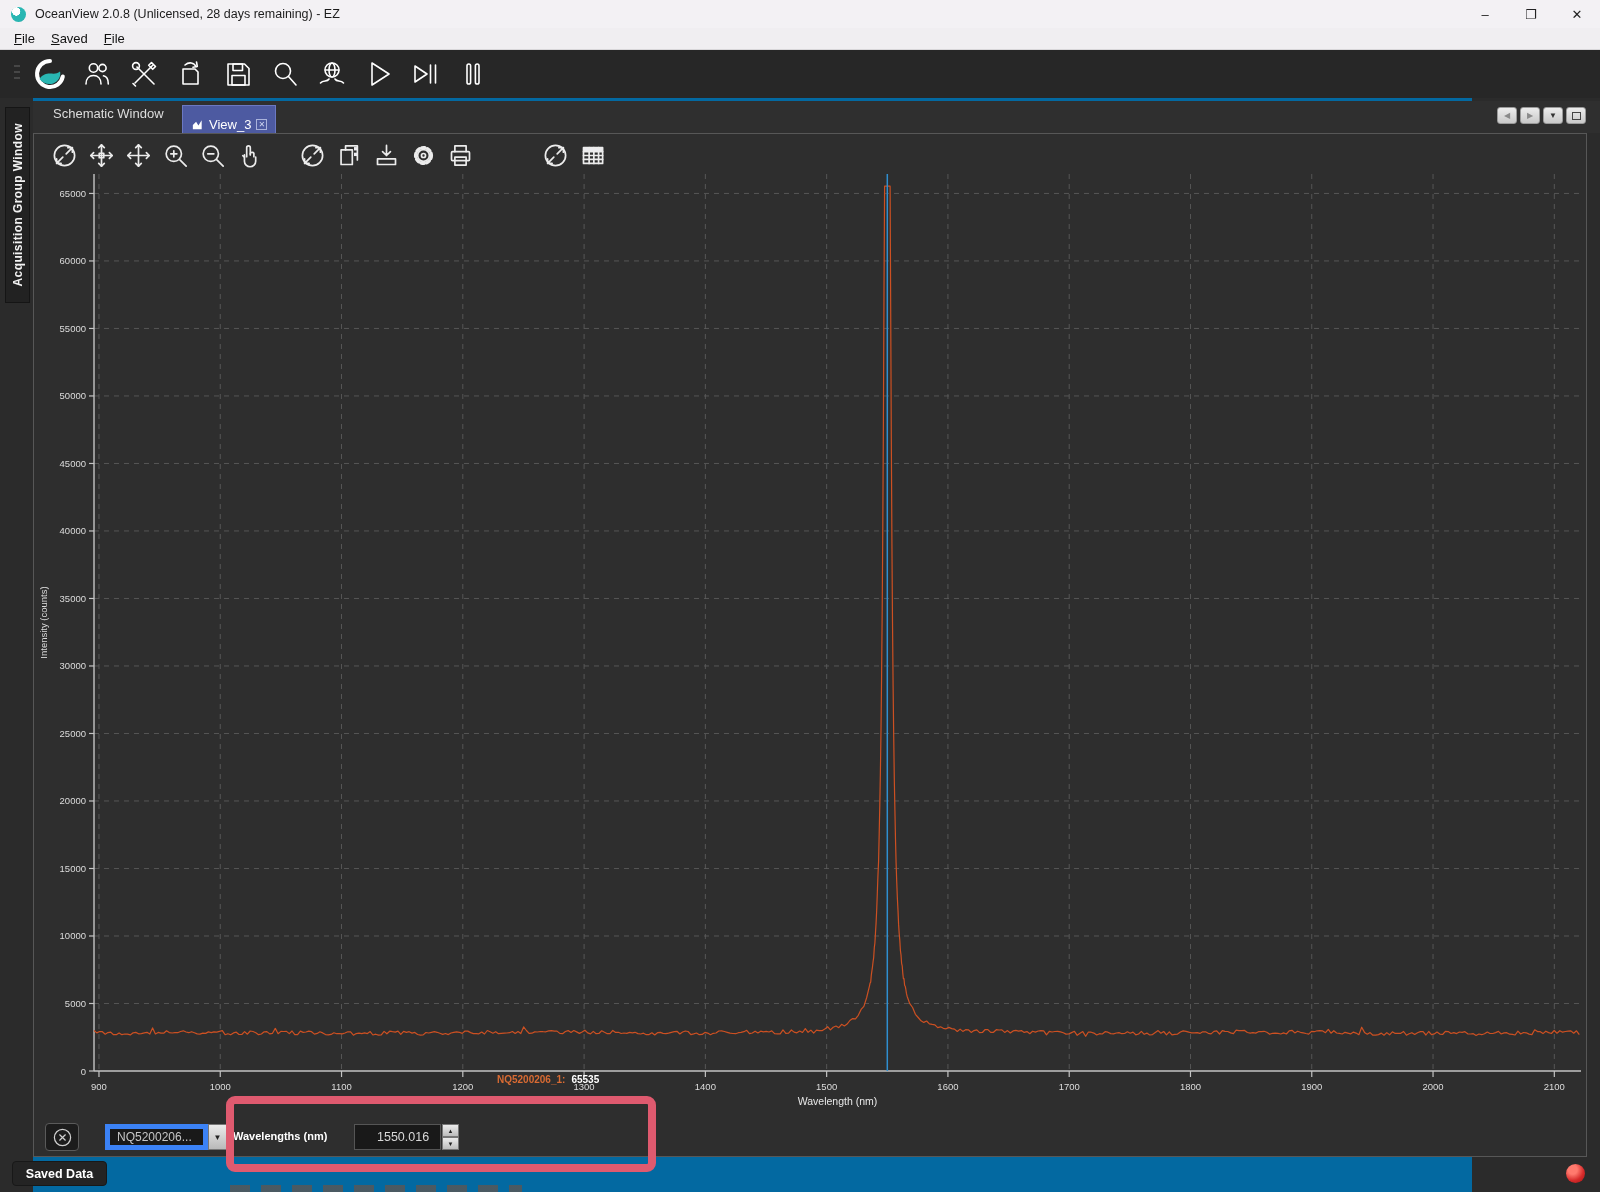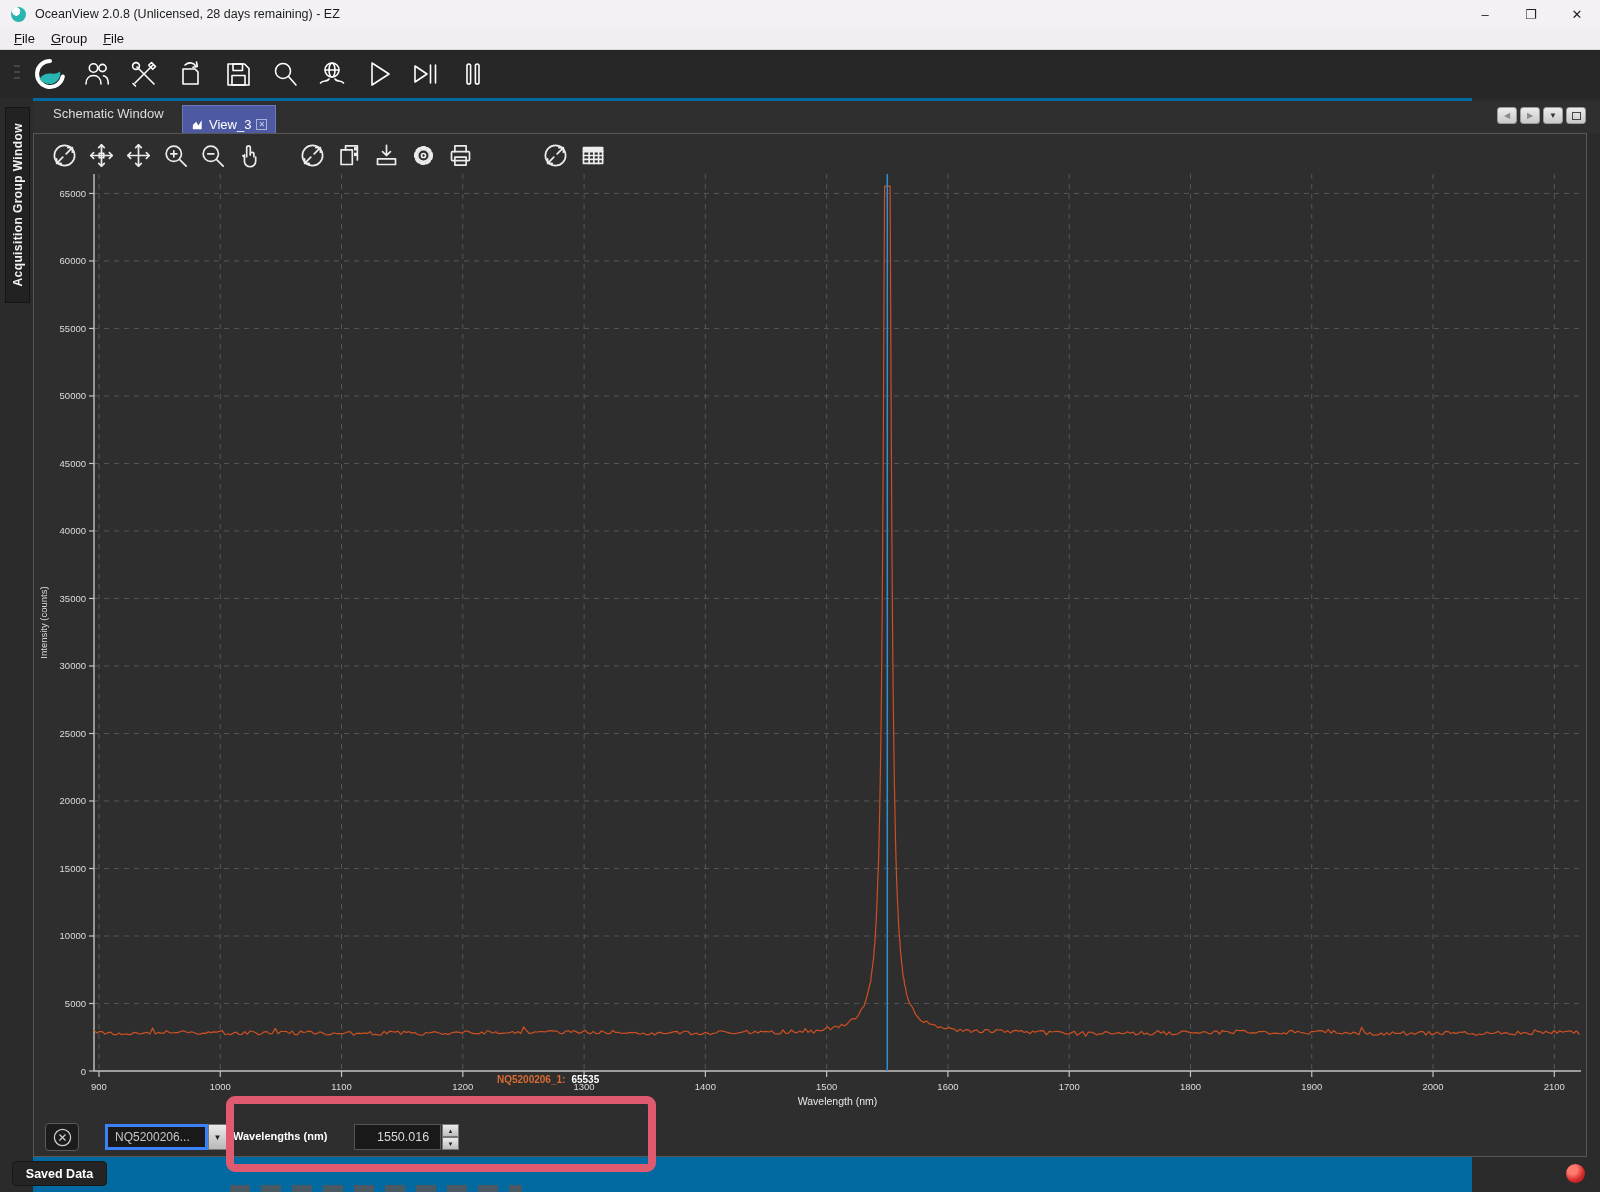--- a/index.html
+++ b/index.html
@@ -63,21 +63,21 @@
   .ct-gap-lg { width:58px; }
 
   #chart-svg { position:absolute; left:0px; top:35px; }
   #chart-svg text { font-family:"Liberation Sans", sans-serif; }
 
   
   .closeview-btn { position:absolute; left:11px; top:989px; width:34px; height:28px; background:#1c1c1c;
                    border:1px solid #5a5a5a; border-radius:4px; display:flex; align-items:center; justify-content:center; }
   .closeview-btn svg { stroke:#cfcfcf; fill:none; stroke-width:1.3; }
   .combo { position:absolute; left:71px; top:990px; display:flex; }
-  .combo-field { width:103px; height:26px; background:#191919; border:3px solid #3b82f6; color:#c6c6c6;
+  .combo-field { width:103px; height:26px; background:#191919; border:5px solid #3b82f6; color:#c6c6c6;
                  font-size:12px; display:flex; align-items:center; padding-left:7px; }
   .combo-arrow { width:19px; height:26px; background:linear-gradient(#ebebeb,#b9b9b9); border:1px solid #777;
                  display:flex; align-items:center; justify-content:center; font-size:8px; color:#222; }
   .wl-label { position:absolute; left:199px; top:996px; font-size:11px; font-weight:bold; color:#fff; }
   .wl-input { position:absolute; left:320px; top:990px; width:87px; height:26px; background:#191919;
               border:1px solid #555; color:#d8d8d8; font-size:12.5px; font-family:"Liberation Sans",sans-serif;
               padding-left:22px; }
   .spinner { position:absolute; left:408px; top:990px; width:17px; height:26px; display:flex; flex-direction:column; }
   .spin-btn { flex:1; background:linear-gradient(#ececec,#bdbdbd); border:1px solid #777; font-size:6px;
               color:#222; display:flex; align-items:center; justify-content:center; }
@@ -106,21 +106,21 @@
     <div class="titlebar-text">OceanView 2.0.8 (Unlicensed, 28 days remaining) - EZ</div>
     <div class="win-btns">
       <div class="win-btn">–</div>
       <div class="win-btn">❐</div>
       <div class="win-btn">✕</div>
     </div>
   </div>
 
   <div class="menubar">
     <span class="menu-item">File</span>
-    <span class="menu-item">Group</span>
+    <span class="menu-item">Saved</span>
     <span class="menu-item">File</span>
   </div>
 
   <div class="toolbar">
     <div class="grip"></div>
 
     <div class="tool-btn">
       <svg width="32" height="32" viewBox="0 0 32 32">
         <path d="M16 3a13 13 0 1 0 12.8 15.5" stroke="#fff" stroke-width="4" fill="none"></path>
         <path d="M5.5 21c4.5 6 12.5 6.5 17 2.5 2.8-2.5 4.5-6.5 3.5-10-6 5.5-13.5-2.5-20.5 7.5z" fill="#29b6b2" stroke="none"></path>

